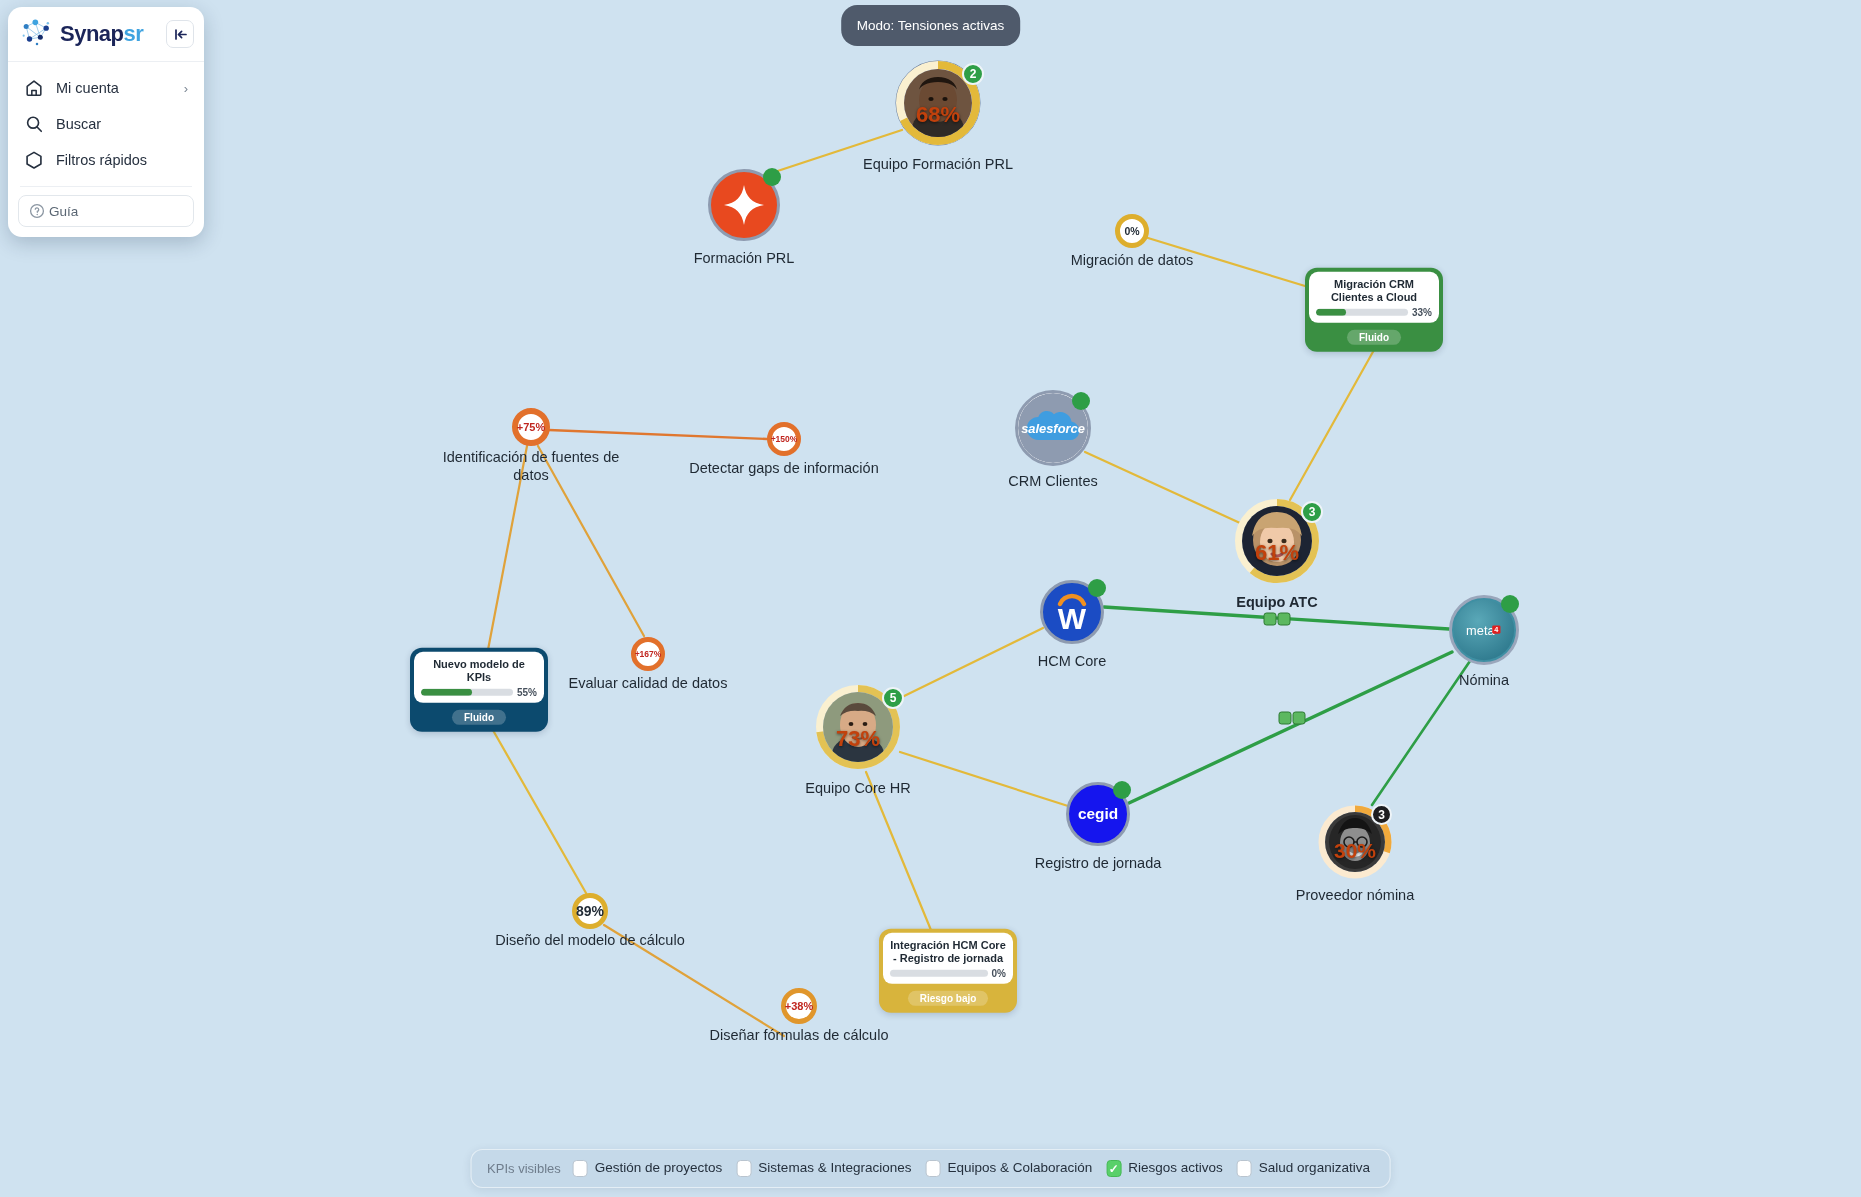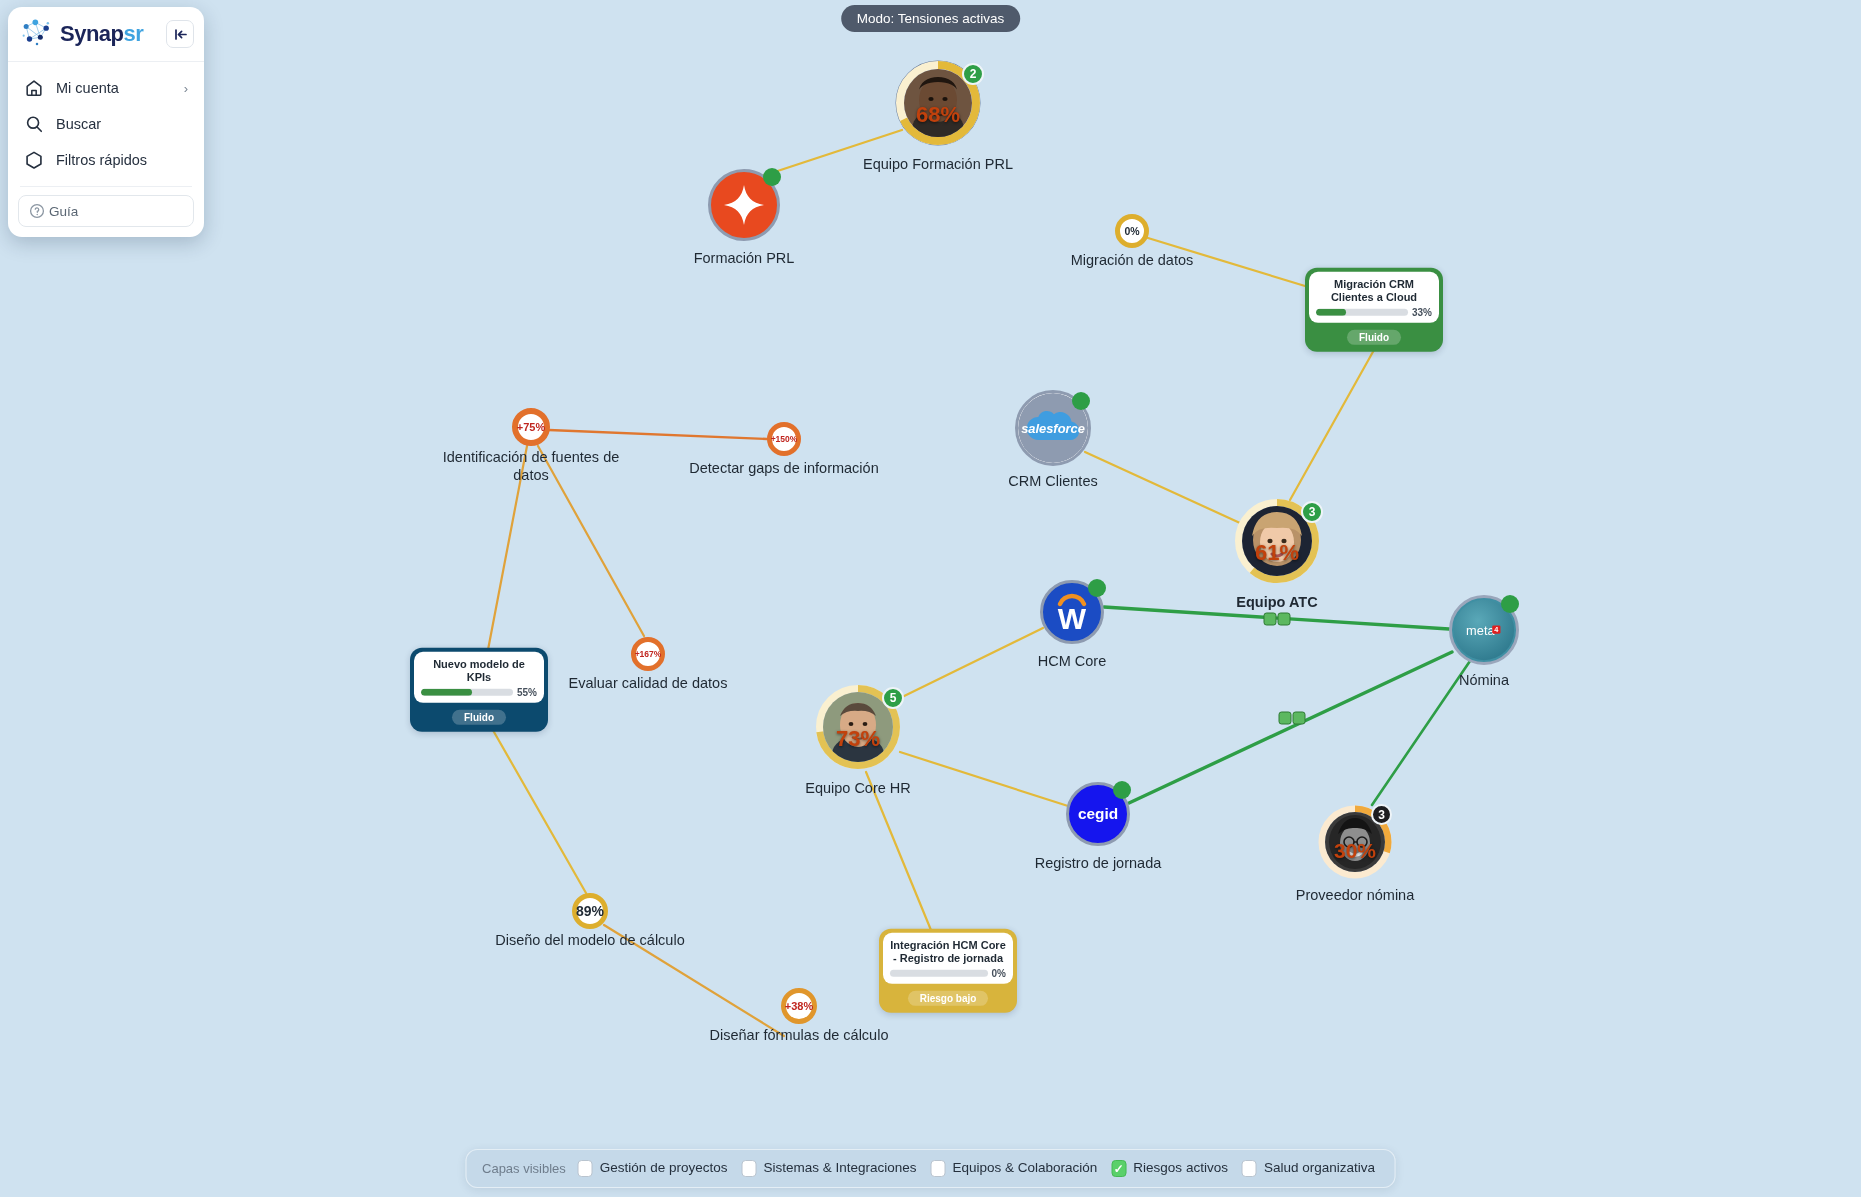--- a/index.html
+++ b/index.html
@@ -66,21 +66,21 @@
     color: #5a6673; font-size: 13.5px;
     cursor: pointer;
   }
   .sb-guide .sb-ico { width: 16px; height: 16px; color: #8b96a2; }
 
   
   .mode-badge {
     position: absolute; left: 50%; top: 5px; transform: translateX(-50%);
     background: #4f5a6b; color: #fff;
     font-size: 13.5px;
-    padding: 6px 16px;
+    padding: 13px 16px;
     border-radius: 16px;
     white-space: nowrap;
     z-index: 40;
   }
 
   
   .node {
     position: absolute;
     transform: translate(-50%, -50%);
     z-index: 10;
@@ -603,21 +603,21 @@
   <div class="edge-badge" style="left:1277px; top:619px;">
     <i></i>
       <i></i>
   </div>
   <div class="edge-badge" style="left:1292px; top:718px;">
     <i></i>
       <i></i>
   </div>
 
   <div class="layerbar">
-    <span class="layer-title">Capas visibles</span>
+    <span class="layer-title">KPIs visibles</span>
 
     <label class="layer-item">
       <span class="chk"></span>
       <span>Gestión de proyectos</span>
     </label>
 
     <label class="layer-item">
       <span class="chk"></span>
       <span>Sistemas &amp; Integraciones</span>
     </label>

